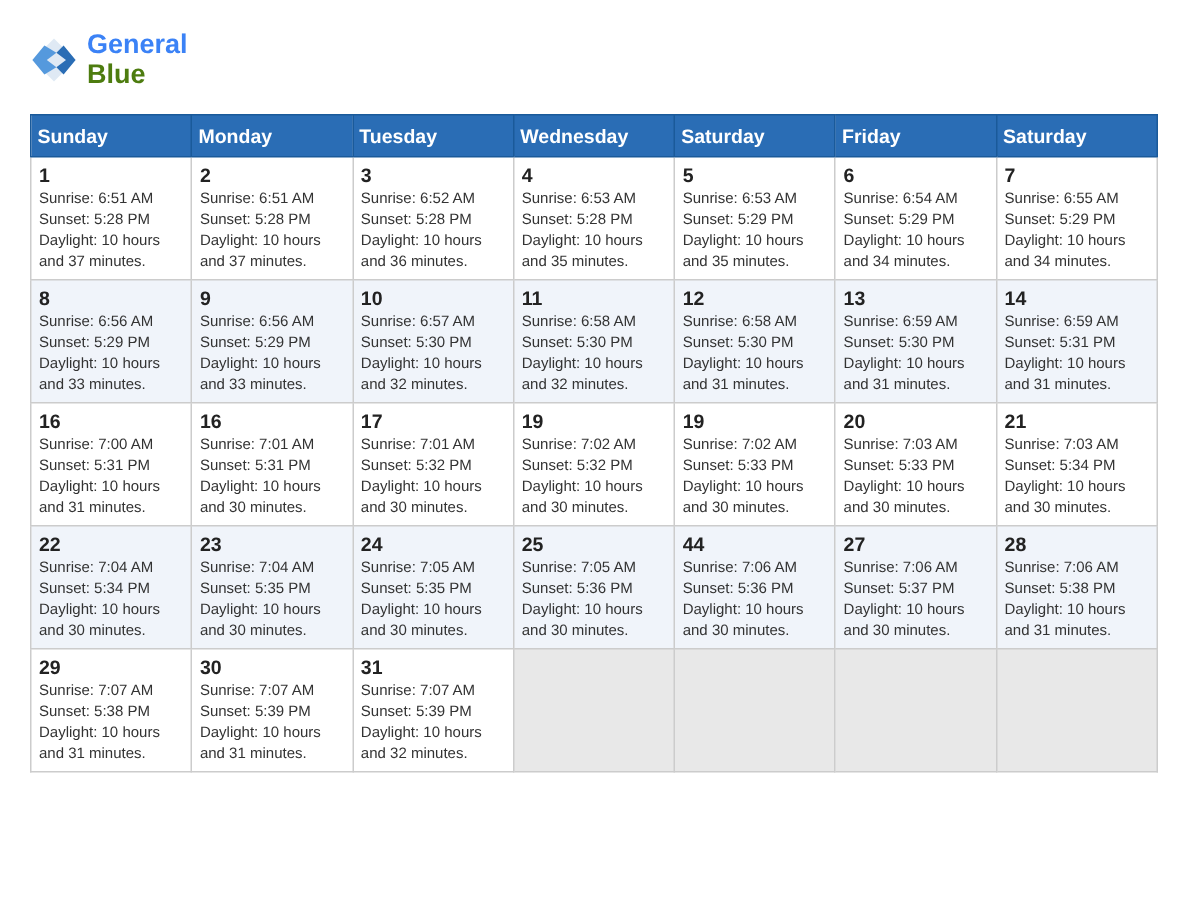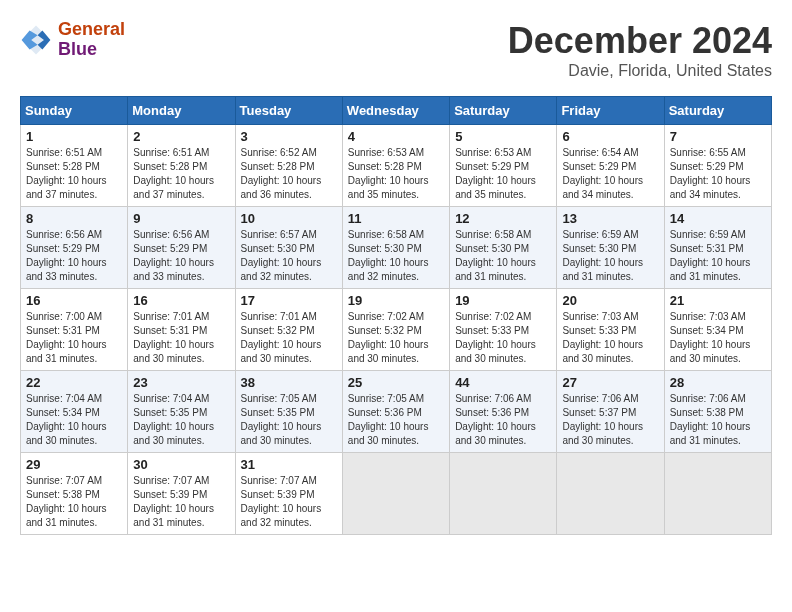--- a/index.html
+++ b/index.html
@@ -21,22 +21,22 @@
       align-items: center;
       gap: 6px;
     }
     .logo-text {
       display: flex;
       flex-direction: column;
       font-size: 18px;
       font-weight: bold;
       line-height: 1.1;
     }
-    .logo-text span:first-child { color: #c2410c; }
-    .logo-text span:last-child { color: #701a75; }
+    .logo-text span:first-child { color: #3b82f6; }
+    .logo-text span:last-child { color: #4d7c0f; }
     .logo-icon {
       width: 32px;
       height: 32px;
     }
     .title-area {
       text-align: right;
     }
     .month-title {
       font-size: 36px;
       font-weight: bold;
@@ -94,24 +94,20 @@
   <div class="logo">
     <svg class="logo-icon" viewBox="0 0 40 40">
       <polygon points="20,2 38,20 20,38 2,20" fill="#2a6db5" opacity="0.15"></polygon>
       <polygon points="28,8 38,20 28,32 22,26 30,20 22,14" fill="#2a6db5"></polygon>
       <polygon points="12,8 22,14 14,20 22,26 12,32 2,20" fill="#5599dd"></polygon>
     </svg>
     <div class="logo-text">
       <span>General</span>
       <span>Blue</span>
     </div>
-  </div>
-  <div class="title-area">
-    <div class="month-title">December 2024</div>
-    <div class="location-title">Davie, Florida, United States</div>
   </div>
 </div>
 
 <table class="calendar">
   <thead>
     <tr>
       <th>Sunday</th>
       <th>Monday</th>
       <th>Tuesday</th>
       <th>Wednesday</th>
@@ -306,21 +302,21 @@
       </td>
         <td>
         <div class="day-number">23</div>
         <div class="day-info">
           Sunrise: 7:04 AM<br>
           Sunset: 5:35 PM<br>
           Daylight: 10 hours and 30 minutes.
         </div>
       </td>
         <td>
-        <div class="day-number">38</div>
+        <div class="day-number">24</div>
         <div class="day-info">
           Sunrise: 7:05 AM<br>
           Sunset: 5:35 PM<br>
           Daylight: 10 hours and 30 minutes.
         </div>
       </td>
         <td>
         <div class="day-number">25</div>
         <div class="day-info">
           Sunrise: 7:05 AM<br>

